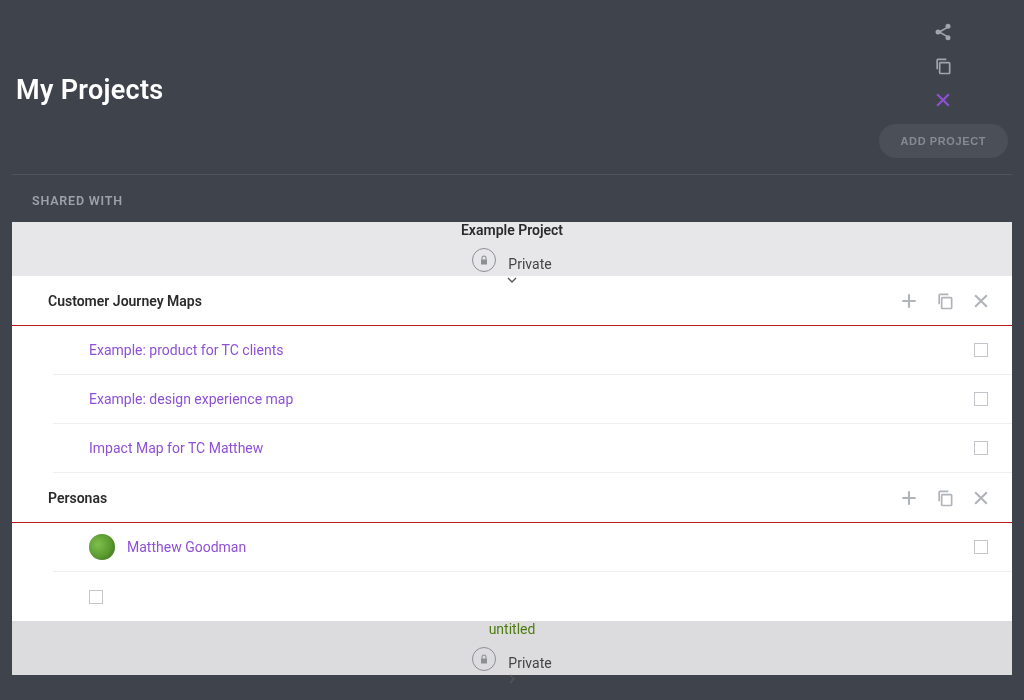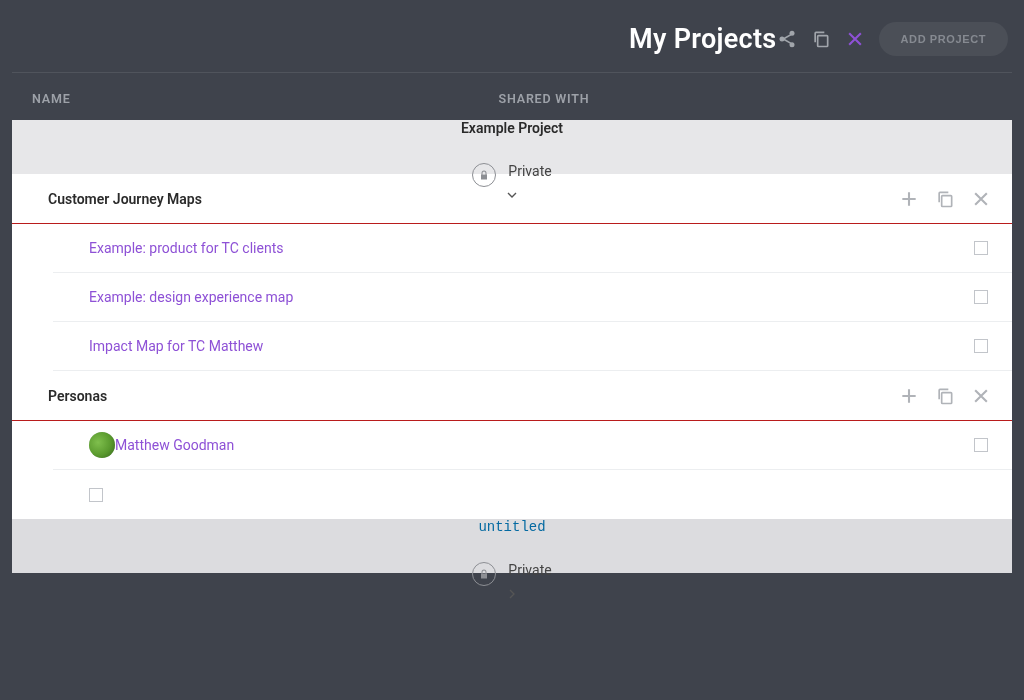--- a/index.html
+++ b/index.html
@@ -10,34 +10,35 @@
     height: 700px;
     overflow: hidden;
     position: relative;
   }
   .page {
     padding: 12px;
   }
   .header {
     display: flex;
     align-items: center;
-    justify-content: flex-end;
+    justify-content: space-between;
     padding: 10px 4px  16px 4px;
     border-bottom: 1px solid #50545c;
   }
   .page-title {
     color: #fff;
     font-size: 27px;
     font-weight: 600;
     letter-spacing: 0.3px;
   }
   .header-actions {
     display: flex;
     align-items: center;
     gap: 14px;
+    flex-direction: column;
   }
   .hdr-icon {
     width: 20px;
     height: 20px;
     display: inline-flex;
     align-items: center;
     justify-content: center;
     cursor: pointer;
   }
   .hdr-icon svg { width: 20px; height: 20px; display: block; }
@@ -77,28 +78,27 @@
     align-items: center;
     height: 54px;
     padding: 0 20px;
     background: #e7e7e9;
     font-size: 14px;
     color: #333;
     flex-direction: column;
   }
   .project-row .pname { flex: 0 0 65%; font-weight: 600; color: #2a2a2a; margin-left: 0; }
   .project-row.expanded .pname { flex: 0 0 48.4%; }
-  .project-row .pname.untitled { font-weight: 400; color: #0369a1; font-family: Liberation Mono, monospace; }
+  .project-row .pname.untitled { font-weight: 400; color: #4d7c0f; }
   .project-row .sharing {
     display: flex;
-    align-items: flex-start;
+    align-items: flex-end;
     gap: 12px;
     flex: 1;
     color: #444;
-    margin-top: 17px;
   }
   .project-row .caret {
     width: 20px; height: 20px; display: flex; align-items: center; justify-content: center;
     cursor: pointer;
   }
   .project-row .caret svg { width: 16px; height: 16px; stroke: #555; stroke-width: 2; fill: none; }
 
   .lock-badge {
     width: 24px; height: 24px;
     border: 1.5px solid #8d8f94;
@@ -134,21 +134,21 @@
   .item-row {
     display: flex;
     align-items: center;
     height: 49px;
     padding: 0 24px 0 36px;
     border-bottom: 1px solid #eceef0;
     font-size: 14px;
     margin-left: 41px;
   }
   .item-link { color: #8e51d6; cursor: pointer; flex: 1; font-weight: 400; }
-  .item-persona { display: flex; align-items: center; flex: 1; color: #8e51d6; cursor: pointer; }
+  .item-persona { display: flex; align-items: center; gap: 12px; flex: 1; color: #8e51d6; cursor: pointer; }
   .avatar {
     width: 26px; height: 26px; border-radius: 50%;
     background: #cfd3d8; display: inline-flex; align-items: center; justify-content: center;
     overflow: hidden; position: relative;
   }
   .avatar.green::before {
     content: ""; position: absolute; inset: 0;
     background: radial-gradient(circle at 35% 40%, #7fbf4d 0%, #5a9a2e 55%, #35651a 100%);
   }
   .avatar.grey::before {
@@ -188,21 +188,20 @@
       <span class="hdr-icon close-ic">
         <svg viewBox="0 0 24 24">
             <path d="M5 5 L19 19 M19 5 L5 19"></path>
           </svg>
       </span>
       <button class="add-project-btn">ADD PROJECT</button>
     </div>
   </div>
 
   <div class="col-headers">
-    <div class="col-name">NAME</div>
     <div class="col-shared">SHARED WITH</div>
   </div>
 
   <div class="panel">
 
     <div class="project-row expanded">
       <div class="pname">Example Project</div>
       <div class="sharing">
         <span class="lock-badge">
           <svg viewBox="0 0 24 24">

